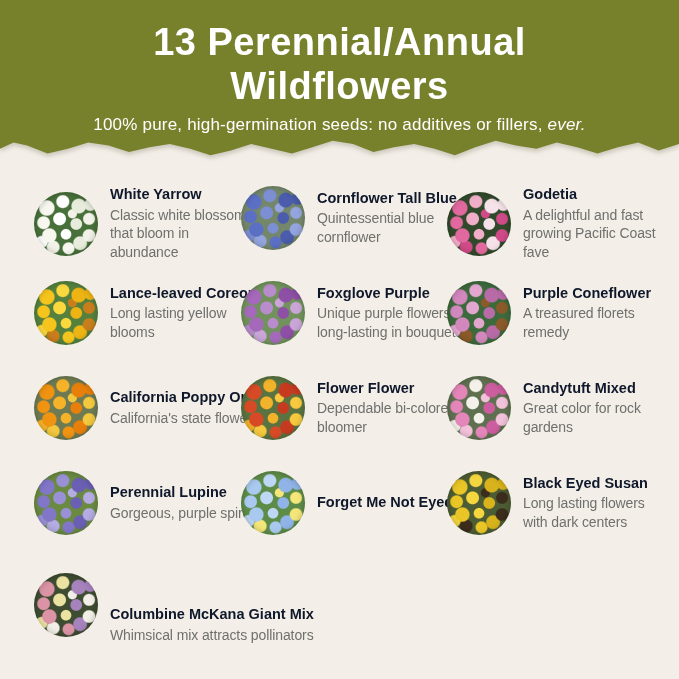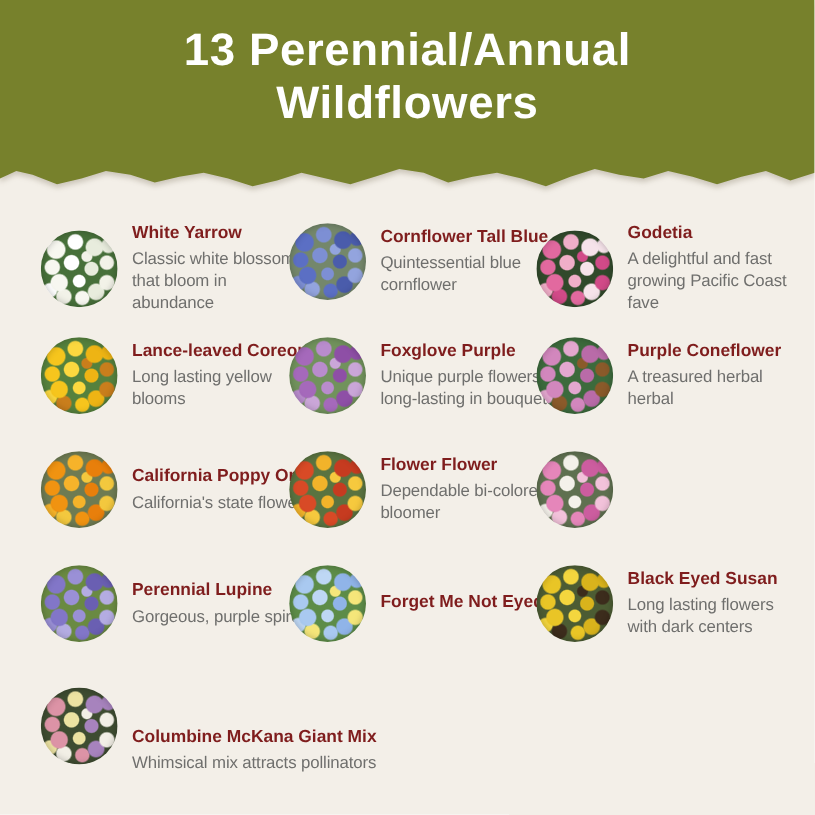--- a/index.html
+++ b/index.html
@@ -29,32 +29,33 @@
     align-items:start;padding:26px 0 0 34px;
   }
   .flower{display:flex;align-items:center;gap:12px;width:222px;}
   .flower.wide{grid-column:1 / -1;width:auto;}
   .photo{
     width:64px;height:64px;border-radius:50%;flex:0 0 64px;
     box-shadow:inset 0 0 6px rgba(0,0,0,.25);
   }
   .info{width:149px;}
   .wide .info{width:auto;margin-top:40px;}
-  .fname{width:170px;font-size:14.5px;font-weight:bold;color:#7f1d1d;line-height:1.22;}
+  .fname{width:170px;font-size:14.5px;font-weight:bold;color:#0f172a;line-height:1.22;}
   .fdesc{margin-top:2px;font-size:14px;color:#6f6f6d;line-height:1.32;letter-spacing:-.1px;}
   .wide .fname,.wide .fdesc{width:auto;white-space:nowrap;}
 </style>
 </head>
 <body>
 
 <div class="page">
 
   <div class="banner-wrap">
     <header class="banner">
       <h1>13 Perennial/Annual Wildflowers</h1>
+      <div class="subtitle"><span>100% pure, high-germination seeds: no additives or fillers, </span><em>ever.</em></div>
     </header>
   </div>
 
   <main class="grid">
       <div class="flower">
         <div class="photo" style="background-color: rgb(71, 112, 58); background-image: radial-gradient(circle at 20% 25%, rgb(247, 247, 240) 10%, rgba(0, 0, 0, 0) 12%), radial-gradient(circle at 45% 15%, rgb(255, 255, 255) 9%, rgba(0, 0, 0, 0) 11%), radial-gradient(circle at 70% 22%, rgb(232, 236, 221) 10%, rgba(0, 0, 0, 0) 12%), radial-gradient(circle at 86% 42%, rgb(242, 242, 232) 8%, rgba(0, 0, 0, 0) 10%), radial-gradient(circle at 15% 48%, rgb(247, 247, 240) 9%, rgba(0, 0, 0, 0) 11%), radial-gradient(circle at 40% 42%, rgb(255, 255, 255) 11%, rgba(0, 0, 0, 0) 13%), radial-gradient(circle at 66% 50%, rgb(232, 236, 221) 10%, rgba(0, 0, 0, 0) 12%), radial-gradient(circle at 86% 68%, rgb(242, 242, 232) 8%, rgba(0, 0, 0, 0) 10%), radial-gradient(circle at 24% 68%, rgb(247, 247, 240) 10%, rgba(0, 0, 0, 0) 12%), radial-gradient(circle at 50% 66%, rgb(255, 255, 255) 9%, rgba(0, 0, 0, 0) 11%), radial-gradient(circle at 72% 80%, rgb(232, 236, 221) 9%, rgba(0, 0, 0, 0) 11%), radial-gradient(circle at 30% 86%, rgb(242, 242, 232) 8%, rgba(0, 0, 0, 0) 10%), radial-gradient(circle at 54% 88%, rgb(247, 247, 240) 8%, rgba(0, 0, 0, 0) 10%), radial-gradient(circle at 12% 78%, rgb(255, 255, 255) 7%, rgba(0, 0, 0, 0) 9%), radial-gradient(circle at 88% 20%, rgb(232, 236, 221) 7%, rgba(0, 0, 0, 0) 9%), radial-gradient(circle at 60% 34%, rgb(242, 242, 232) 7%, rgba(0, 0, 0, 0) 9%);"></div>
         <div class="info">
           <div class="fname">White Yarrow</div>
           <div class="fdesc">Classic white blossoms that bloom in abundance</div>
         </div>
@@ -84,39 +85,43 @@
         <div class="photo" style="background-color: rgb(113, 146, 92); background-image: radial-gradient(circle at 20% 25%, rgb(165, 105, 187) 10%, rgba(0, 0, 0, 0) 12%), radial-gradient(circle at 45% 15%, rgb(185, 140, 205) 9%, rgba(0, 0, 0, 0) 11%), radial-gradient(circle at 70% 22%, rgb(142, 79, 166) 10%, rgba(0, 0, 0, 0) 12%), radial-gradient(circle at 86% 42%, rgb(202, 166, 216) 8%, rgba(0, 0, 0, 0) 10%), radial-gradient(circle at 15% 48%, rgb(165, 105, 187) 9%, rgba(0, 0, 0, 0) 11%), radial-gradient(circle at 40% 42%, rgb(185, 140, 205) 11%, rgba(0, 0, 0, 0) 13%), radial-gradient(circle at 66% 50%, rgb(142, 79, 166) 10%, rgba(0, 0, 0, 0) 12%), radial-gradient(circle at 86% 68%, rgb(202, 166, 216) 8%, rgba(0, 0, 0, 0) 10%), radial-gradient(circle at 24% 68%, rgb(165, 105, 187) 10%, rgba(0, 0, 0, 0) 12%), radial-gradient(circle at 50% 66%, rgb(185, 140, 205) 9%, rgba(0, 0, 0, 0) 11%), radial-gradient(circle at 72% 80%, rgb(142, 79, 166) 9%, rgba(0, 0, 0, 0) 11%), radial-gradient(circle at 30% 86%, rgb(202, 166, 216) 8%, rgba(0, 0, 0, 0) 10%), radial-gradient(circle at 54% 88%, rgb(165, 105, 187) 8%, rgba(0, 0, 0, 0) 10%), radial-gradient(circle at 12% 78%, rgb(185, 140, 205) 7%, rgba(0, 0, 0, 0) 9%), radial-gradient(circle at 88% 20%, rgb(142, 79, 166) 7%, rgba(0, 0, 0, 0) 9%), radial-gradient(circle at 60% 34%, rgb(202, 166, 216) 7%, rgba(0, 0, 0, 0) 9%);"></div>
         <div class="info">
           <div class="fname">Foxglove Purple</div>
           <div class="fdesc">Unique purple flowers, long-lasting in bouquets</div>
         </div>
       </div>
       <div class="flower">
         <div class="photo" style="background-color: rgb(60, 106, 60); background-image: radial-gradient(circle at 20% 25%, rgb(210, 135, 189) 10%, rgba(0, 0, 0, 0) 12%), radial-gradient(circle at 45% 15%, rgb(227, 167, 207) 9%, rgba(0, 0, 0, 0) 11%), radial-gradient(circle at 70% 22%, rgb(185, 107, 168) 10%, rgba(0, 0, 0, 0) 12%), radial-gradient(circle at 86% 42%, rgb(138, 90, 42) 8%, rgba(0, 0, 0, 0) 10%), radial-gradient(circle at 15% 48%, rgb(210, 135, 189) 9%, rgba(0, 0, 0, 0) 11%), radial-gradient(circle at 40% 42%, rgb(227, 167, 207) 11%, rgba(0, 0, 0, 0) 13%), radial-gradient(circle at 66% 50%, rgb(185, 107, 168) 10%, rgba(0, 0, 0, 0) 12%), radial-gradient(circle at 86% 68%, rgb(138, 90, 42) 8%, rgba(0, 0, 0, 0) 10%), radial-gradient(circle at 24% 68%, rgb(210, 135, 189) 10%, rgba(0, 0, 0, 0) 12%), radial-gradient(circle at 50% 66%, rgb(227, 167, 207) 9%, rgba(0, 0, 0, 0) 11%), radial-gradient(circle at 72% 80%, rgb(185, 107, 168) 9%, rgba(0, 0, 0, 0) 11%), radial-gradient(circle at 30% 86%, rgb(138, 90, 42) 8%, rgba(0, 0, 0, 0) 10%), radial-gradient(circle at 54% 88%, rgb(210, 135, 189) 8%, rgba(0, 0, 0, 0) 10%), radial-gradient(circle at 12% 78%, rgb(227, 167, 207) 7%, rgba(0, 0, 0, 0) 9%), radial-gradient(circle at 88% 20%, rgb(185, 107, 168) 7%, rgba(0, 0, 0, 0) 9%), radial-gradient(circle at 60% 34%, rgb(138, 90, 42) 7%, rgba(0, 0, 0, 0) 9%);"></div>
         <div class="info">
           <div class="fname">Purple Coneflower</div>
-          <div class="fdesc">A treasured herbal herbal</div>
+          <div class="fdesc">A treasured florets remedy</div>
         </div>
       </div>
       <div class="flower">
         <div class="photo" style="background-color: rgb(110, 123, 82); background-image: radial-gradient(circle at 20% 25%, rgb(240, 147, 17) 10%, rgba(0, 0, 0, 0) 12%), radial-gradient(circle at 45% 15%, rgb(246, 179, 42) 9%, rgba(0, 0, 0, 0) 11%), radial-gradient(circle at 70% 22%, rgb(232, 127, 11) 10%, rgba(0, 0, 0, 0) 12%), radial-gradient(circle at 86% 42%, rgb(243, 200, 62) 8%, rgba(0, 0, 0, 0) 10%), radial-gradient(circle at 15% 48%, rgb(240, 147, 17) 9%, rgba(0, 0, 0, 0) 11%), radial-gradient(circle at 40% 42%, rgb(246, 179, 42) 11%, rgba(0, 0, 0, 0) 13%), radial-gradient(circle at 66% 50%, rgb(232, 127, 11) 10%, rgba(0, 0, 0, 0) 12%), radial-gradient(circle at 86% 68%, rgb(243, 200, 62) 8%, rgba(0, 0, 0, 0) 10%), radial-gradient(circle at 24% 68%, rgb(240, 147, 17) 10%, rgba(0, 0, 0, 0) 12%), radial-gradient(circle at 50% 66%, rgb(246, 179, 42) 9%, rgba(0, 0, 0, 0) 11%), radial-gradient(circle at 72% 80%, rgb(232, 127, 11) 9%, rgba(0, 0, 0, 0) 11%), radial-gradient(circle at 30% 86%, rgb(243, 200, 62) 8%, rgba(0, 0, 0, 0) 10%), radial-gradient(circle at 54% 88%, rgb(240, 147, 17) 8%, rgba(0, 0, 0, 0) 10%), radial-gradient(circle at 12% 78%, rgb(246, 179, 42) 7%, rgba(0, 0, 0, 0) 9%), radial-gradient(circle at 88% 20%, rgb(232, 127, 11) 7%, rgba(0, 0, 0, 0) 9%), radial-gradient(circle at 60% 34%, rgb(243, 200, 62) 7%, rgba(0, 0, 0, 0) 9%);"></div>
         <div class="info">
           <div class="fname">California Poppy Orange</div>
           <div class="fdesc">California's state flower</div>
         </div>
       </div>
       <div class="flower">
         <div class="photo" style="background-color: rgb(90, 115, 64); background-image: radial-gradient(circle at 20% 25%, rgb(216, 74, 38) 10%, rgba(0, 0, 0, 0) 12%), radial-gradient(circle at 45% 15%, rgb(242, 179, 42) 9%, rgba(0, 0, 0, 0) 11%), radial-gradient(circle at 70% 22%, rgb(198, 59, 32) 10%, rgba(0, 0, 0, 0) 12%), radial-gradient(circle at 86% 42%, rgb(246, 201, 62) 8%, rgba(0, 0, 0, 0) 10%), radial-gradient(circle at 15% 48%, rgb(216, 74, 38) 9%, rgba(0, 0, 0, 0) 11%), radial-gradient(circle at 40% 42%, rgb(242, 179, 42) 11%, rgba(0, 0, 0, 0) 13%), radial-gradient(circle at 66% 50%, rgb(198, 59, 32) 10%, rgba(0, 0, 0, 0) 12%), radial-gradient(circle at 86% 68%, rgb(246, 201, 62) 8%, rgba(0, 0, 0, 0) 10%), radial-gradient(circle at 24% 68%, rgb(216, 74, 38) 10%, rgba(0, 0, 0, 0) 12%), radial-gradient(circle at 50% 66%, rgb(242, 179, 42) 9%, rgba(0, 0, 0, 0) 11%), radial-gradient(circle at 72% 80%, rgb(198, 59, 32) 9%, rgba(0, 0, 0, 0) 11%), radial-gradient(circle at 30% 86%, rgb(246, 201, 62) 8%, rgba(0, 0, 0, 0) 10%), radial-gradient(circle at 54% 88%, rgb(216, 74, 38) 8%, rgba(0, 0, 0, 0) 10%), radial-gradient(circle at 12% 78%, rgb(242, 179, 42) 7%, rgba(0, 0, 0, 0) 9%), radial-gradient(circle at 88% 20%, rgb(198, 59, 32) 7%, rgba(0, 0, 0, 0) 9%), radial-gradient(circle at 60% 34%, rgb(246, 201, 62) 7%, rgba(0, 0, 0, 0) 9%);"></div>
         <div class="info">
           <div class="fname">Flower Flower</div>
           <div class="fdesc">Dependable bi-colored bloomer</div>
         </div>
       </div>
       <div class="flower">
         <div class="photo" style="background-color: rgb(95, 112, 80); background-image: radial-gradient(circle at 20% 25%, rgb(229, 134, 186) 10%, rgba(0, 0, 0, 0) 12%), radial-gradient(circle at 45% 15%, rgb(244, 241, 234) 9%, rgba(0, 0, 0, 0) 11%), radial-gradient(circle at 70% 22%, rgb(204, 93, 159) 10%, rgba(0, 0, 0, 0) 12%), radial-gradient(circle at 86% 42%, rgb(242, 194, 218) 8%, rgba(0, 0, 0, 0) 10%), radial-gradient(circle at 15% 48%, rgb(229, 134, 186) 9%, rgba(0, 0, 0, 0) 11%), radial-gradient(circle at 40% 42%, rgb(244, 241, 234) 11%, rgba(0, 0, 0, 0) 13%), radial-gradient(circle at 66% 50%, rgb(204, 93, 159) 10%, rgba(0, 0, 0, 0) 12%), radial-gradient(circle at 86% 68%, rgb(242, 194, 218) 8%, rgba(0, 0, 0, 0) 10%), radial-gradient(circle at 24% 68%, rgb(229, 134, 186) 10%, rgba(0, 0, 0, 0) 12%), radial-gradient(circle at 50% 66%, rgb(244, 241, 234) 9%, rgba(0, 0, 0, 0) 11%), radial-gradient(circle at 72% 80%, rgb(204, 93, 159) 9%, rgba(0, 0, 0, 0) 11%), radial-gradient(circle at 30% 86%, rgb(242, 194, 218) 8%, rgba(0, 0, 0, 0) 10%), radial-gradient(circle at 54% 88%, rgb(229, 134, 186) 8%, rgba(0, 0, 0, 0) 10%), radial-gradient(circle at 12% 78%, rgb(244, 241, 234) 7%, rgba(0, 0, 0, 0) 9%), radial-gradient(circle at 88% 20%, rgb(204, 93, 159) 7%, rgba(0, 0, 0, 0) 9%), radial-gradient(circle at 60% 34%, rgb(242, 194, 218) 7%, rgba(0, 0, 0, 0) 9%);"></div>
+        <div class="info">
+          <div class="fname">Candytuft Mixed</div>
+          <div class="fdesc">Great color for rock gardens</div>
+        </div>
       </div>
       <div class="flower">
         <div class="photo" style="background-color: rgb(106, 138, 66); background-image: radial-gradient(circle at 20% 25%, rgb(130, 118, 200) 10%, rgba(0, 0, 0, 0) 12%), radial-gradient(circle at 45% 15%, rgb(154, 144, 214) 9%, rgba(0, 0, 0, 0) 11%), radial-gradient(circle at 70% 22%, rgb(106, 95, 178) 10%, rgba(0, 0, 0, 0) 12%), radial-gradient(circle at 86% 42%, rgb(180, 172, 226) 8%, rgba(0, 0, 0, 0) 10%), radial-gradient(circle at 15% 48%, rgb(130, 118, 200) 9%, rgba(0, 0, 0, 0) 11%), radial-gradient(circle at 40% 42%, rgb(154, 144, 214) 11%, rgba(0, 0, 0, 0) 13%), radial-gradient(circle at 66% 50%, rgb(106, 95, 178) 10%, rgba(0, 0, 0, 0) 12%), radial-gradient(circle at 86% 68%, rgb(180, 172, 226) 8%, rgba(0, 0, 0, 0) 10%), radial-gradient(circle at 24% 68%, rgb(130, 118, 200) 10%, rgba(0, 0, 0, 0) 12%), radial-gradient(circle at 50% 66%, rgb(154, 144, 214) 9%, rgba(0, 0, 0, 0) 11%), radial-gradient(circle at 72% 80%, rgb(106, 95, 178) 9%, rgba(0, 0, 0, 0) 11%), radial-gradient(circle at 30% 86%, rgb(180, 172, 226) 8%, rgba(0, 0, 0, 0) 10%), radial-gradient(circle at 54% 88%, rgb(130, 118, 200) 8%, rgba(0, 0, 0, 0) 10%), radial-gradient(circle at 12% 78%, rgb(154, 144, 214) 7%, rgba(0, 0, 0, 0) 9%), radial-gradient(circle at 88% 20%, rgb(106, 95, 178) 7%, rgba(0, 0, 0, 0) 9%), radial-gradient(circle at 60% 34%, rgb(180, 172, 226) 7%, rgba(0, 0, 0, 0) 9%);"></div>
         <div class="info">
           <div class="fname">Perennial Lupine</div>
           <div class="fdesc">Gorgeous, purple spires</div>
         </div>
       </div>
       <div class="flower">
         <div class="photo" style="background-color: rgb(93, 140, 72); background-image: radial-gradient(circle at 20% 25%, rgb(169, 201, 240) 10%, rgba(0, 0, 0, 0) 12%), radial-gradient(circle at 45% 15%, rgb(190, 215, 244) 9%, rgba(0, 0, 0, 0) 11%), radial-gradient(circle at 70% 22%, rgb(144, 180, 232) 10%, rgba(0, 0, 0, 0) 12%), radial-gradient(circle at 86% 42%, rgb(245, 230, 122) 8%, rgba(0, 0, 0, 0) 10%), radial-gradient(circle at 15% 48%, rgb(169, 201, 240) 9%, rgba(0, 0, 0, 0) 11%), radial-gradient(circle at 40% 42%, rgb(190, 215, 244) 11%, rgba(0, 0, 0, 0) 13%), radial-gradient(circle at 66% 50%, rgb(144, 180, 232) 10%, rgba(0, 0, 0, 0) 12%), radial-gradient(circle at 86% 68%, rgb(245, 230, 122) 8%, rgba(0, 0, 0, 0) 10%), radial-gradient(circle at 24% 68%, rgb(169, 201, 240) 10%, rgba(0, 0, 0, 0) 12%), radial-gradient(circle at 50% 66%, rgb(190, 215, 244) 9%, rgba(0, 0, 0, 0) 11%), radial-gradient(circle at 72% 80%, rgb(144, 180, 232) 9%, rgba(0, 0, 0, 0) 11%), radial-gradient(circle at 30% 86%, rgb(245, 230, 122) 8%, rgba(0, 0, 0, 0) 10%), radial-gradient(circle at 54% 88%, rgb(169, 201, 240) 8%, rgba(0, 0, 0, 0) 10%), radial-gradient(circle at 12% 78%, rgb(190, 215, 244) 7%, rgba(0, 0, 0, 0) 9%), radial-gradient(circle at 88% 20%, rgb(144, 180, 232) 7%, rgba(0, 0, 0, 0) 9%), radial-gradient(circle at 60% 34%, rgb(245, 230, 122) 7%, rgba(0, 0, 0, 0) 9%);"></div>

